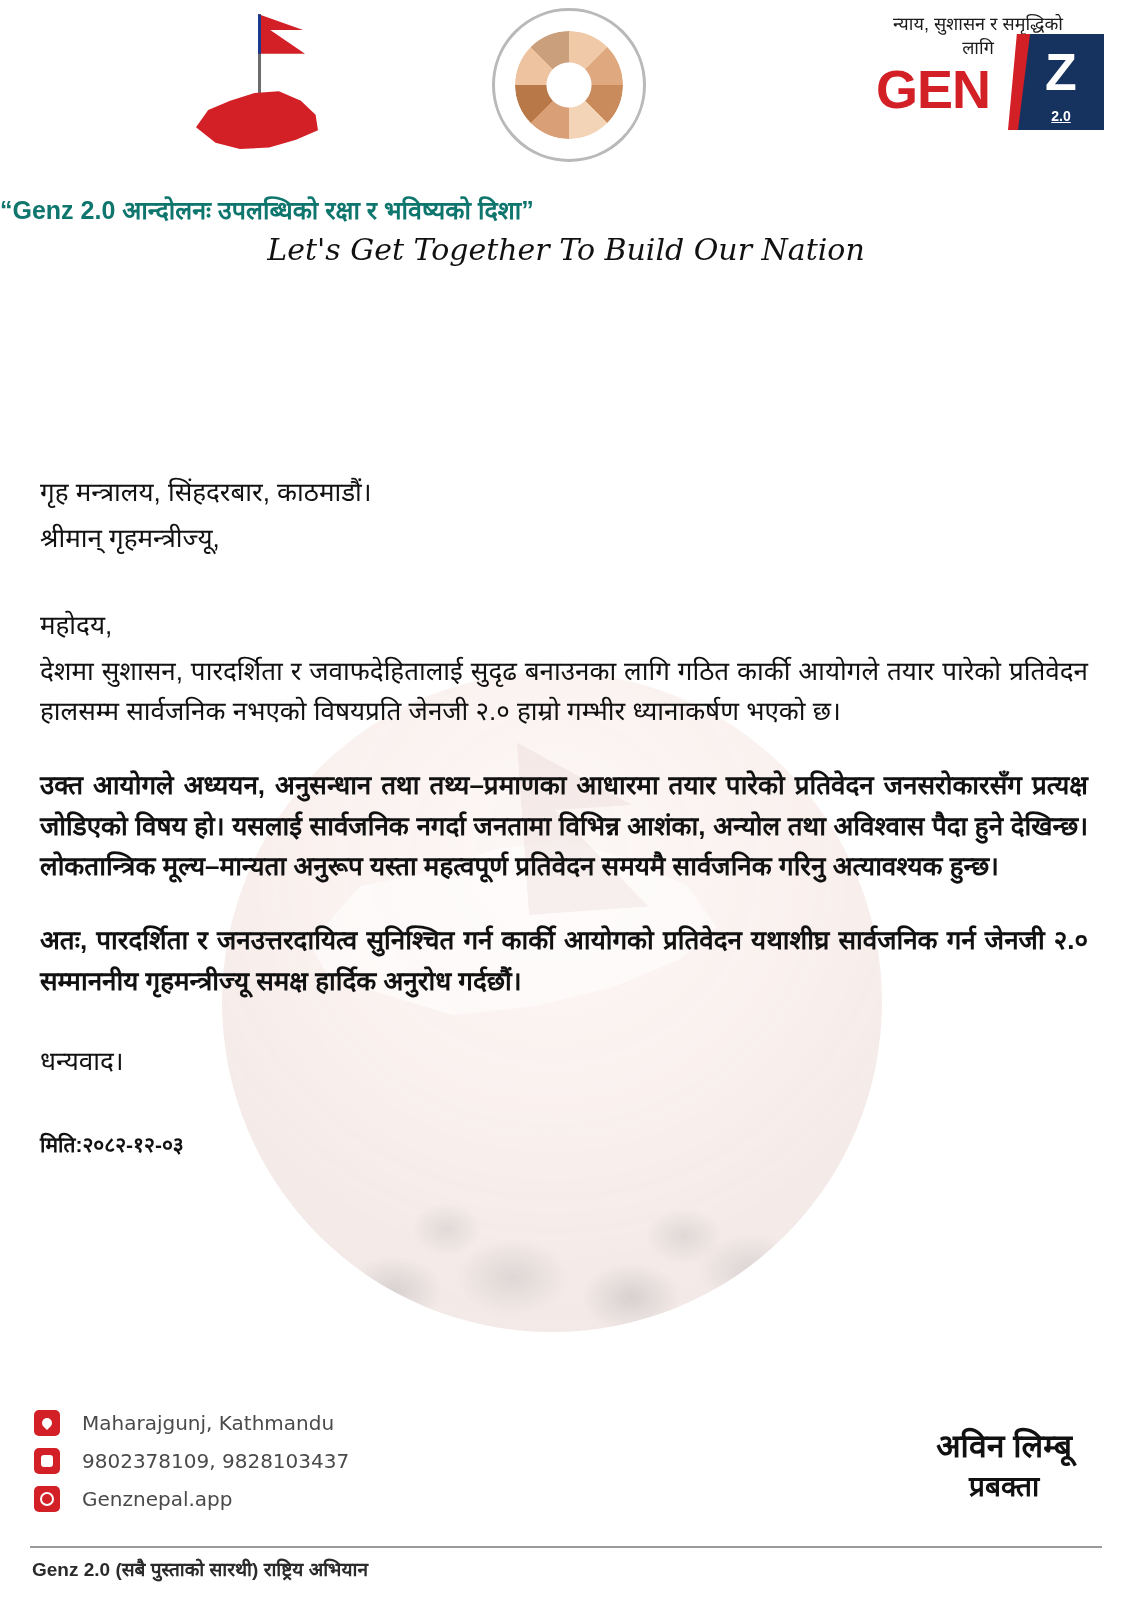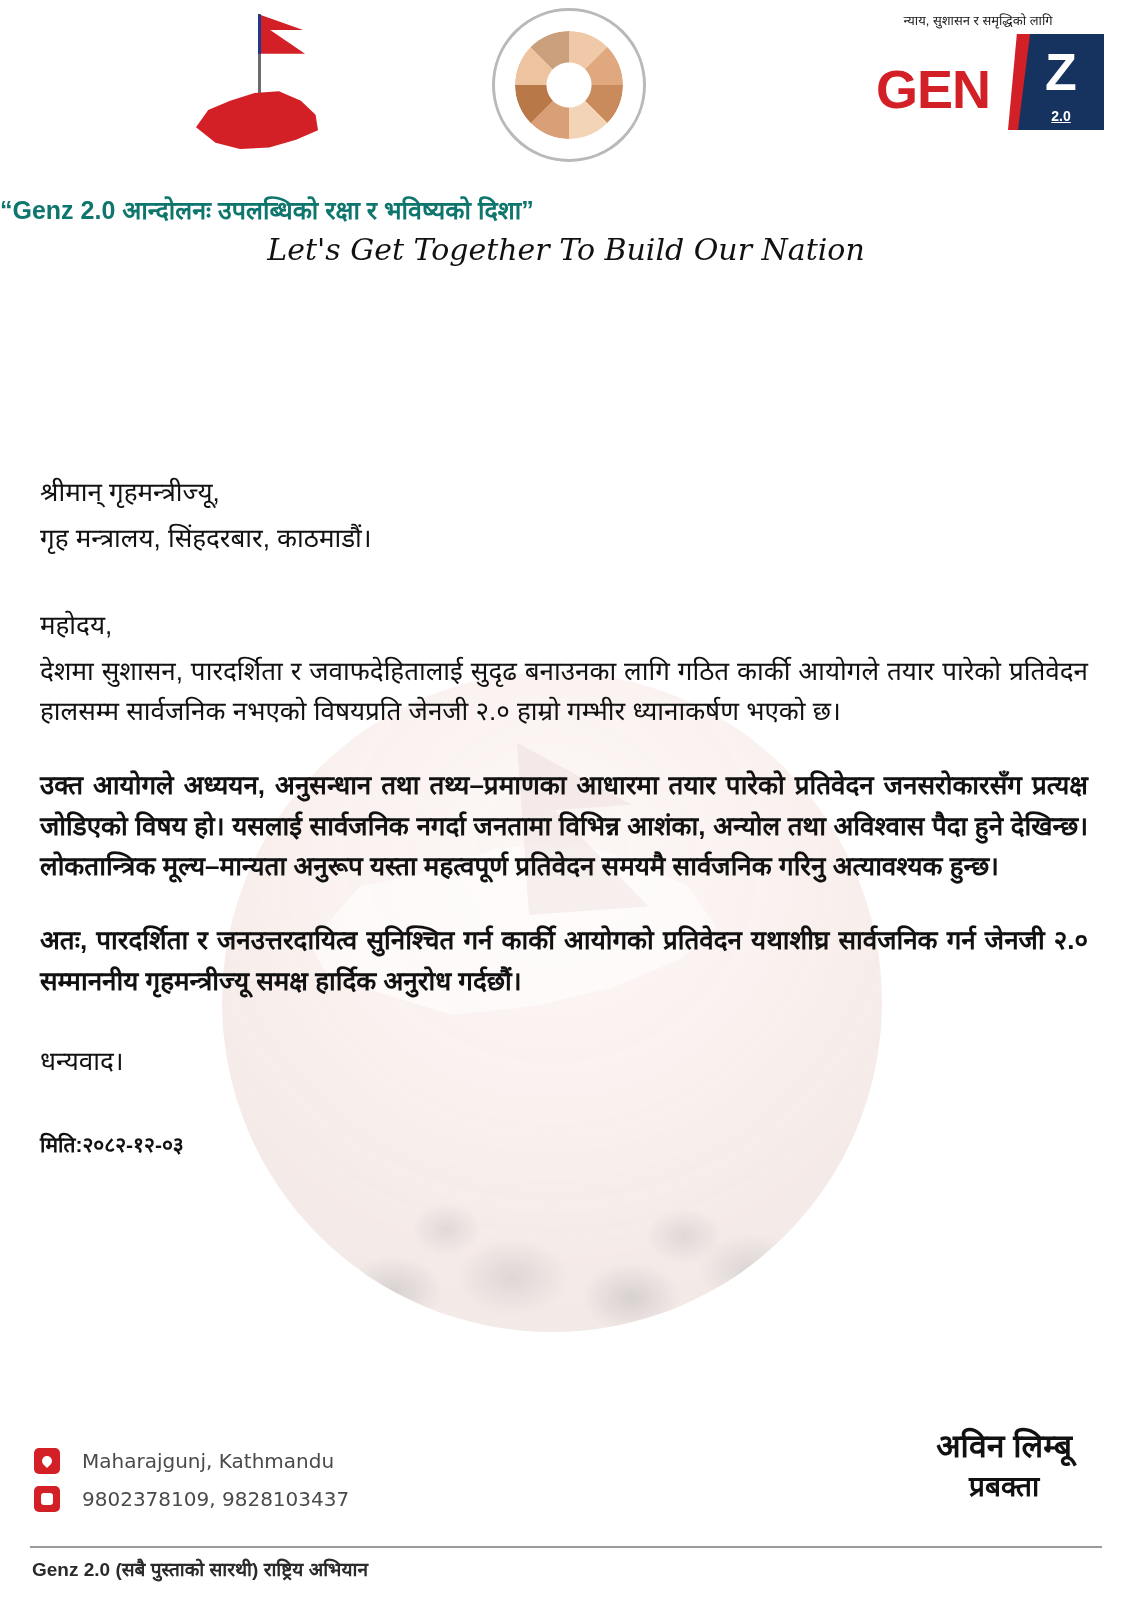--- a/index.html
+++ b/index.html
@@ -167,21 +167,21 @@
   .genz-badge {
     position: absolute;
     right: 22px; top: 6px;
     width: 240px; height: 130px;
   }
   .genz-badge .slogan {
     position: absolute;
     left: 18px; top: 6px;
     width: 180px;
     text-align: center;
-    font-size: 13px;
+    font-size: 18px;
     color: #1b1b1b;
     line-height: 1.35;
   }
   .genz-badge .gen {
     position: absolute;
     left: 6px; top: 52px;
     font-size: 54px;
     font-weight: bold;
     color: #d32027;
     letter-spacing: -1px;
@@ -376,22 +376,22 @@
         <div class="zletter">Z</div>
         <div class="ztwo">2.0</div>
       </div>
     </div>
   </div>
 
   <div class="tagline-np">“Genz 2.0 आन्दोलनः उपलब्धिको रक्षा र भविष्यको दिशा”</div>
   <div class="tagline-en">Let's Get Together To Build Our Nation</div>
 
   <div class="letter">
+    <p class="addr-line">गृह मन्त्रालय, सिंहदरबार, काठमाडौं।</p>
     <p class="addr-line first">श्रीमान् गृहमन्त्रीज्यू,</p>
-    <p class="addr-line">गृह मन्त्रालय, सिंहदरबार, काठमाडौं।</p>
 
 
     <p class="salutation">महोदय,</p>
     <p class="para">देशमा सुशासन, पारदर्शिता र जवाफदेहितालाई सुदृढ बनाउनका लागि गठित कार्की आयोगले तयार पारेको प्रतिवेदन हालसम्म सार्वजनिक नभएको विषयप्रति जेनजी २.० हाम्रो गम्भीर ध्यानाकर्षण भएको छ।</p>
     <p class="para gap">उक्त आयोगले अध्ययन, अनुसन्धान तथा तथ्य–प्रमाणका आधारमा तयार पारेको प्रतिवेदन जनसरोकारसँग प्रत्यक्ष जोडिएको विषय हो। यसलाई सार्वजनिक नगर्दा जनतामा विभिन्न आशंका, अन्योल तथा अविश्वास पैदा हुने देखिन्छ। लोकतान्त्रिक मूल्य–मान्यता अनुरूप यस्ता महत्वपूर्ण प्रतिवेदन समयमै सार्वजनिक गरिनु अत्यावश्यक हुन्छ।</p>
     <p class="para gap">अतः, पारदर्शिता र जनउत्तरदायित्व सुनिश्चित गर्न कार्की आयोगको प्रतिवेदन यथाशीघ्र सार्वजनिक गर्न जेनजी २.० सम्माननीय गृहमन्त्रीज्यू समक्ष हार्दिक अनुरोध गर्दछौं।</p>
 
     <p class="thanks">धन्यवाद।</p>
     <p class="date">मिति:२०८२-१२-०३</p>
   </div>
@@ -400,20 +400,24 @@
 
     <div class="contact">
       <div class="contact-row">
         <span class="cicon pin"></span>
         <span class="contact-text">Maharajgunj, Kathmandu</span>
       </div>
       <div class="contact-row">
         <span class="cicon phone"></span>
         <span class="contact-text">9802378109, 9828103437</span>
       </div>
+      <div class="contact-row">
+        <span class="cicon web"></span>
+        <span class="contact-text">Genznepal.app</span>
+      </div>
     </div>
 
     <div class="signature">
       <div class="sign-name">अविन लिम्बू</div>
       <div class="sign-role">प्रबक्ता</div>
     </div>
 
     <div class="footer-rule"></div>
     <div class="footer-note">Genz 2.0 (सबै पुस्ताको सारथी) राष्ट्रिय अभियान</div>
   </div>

